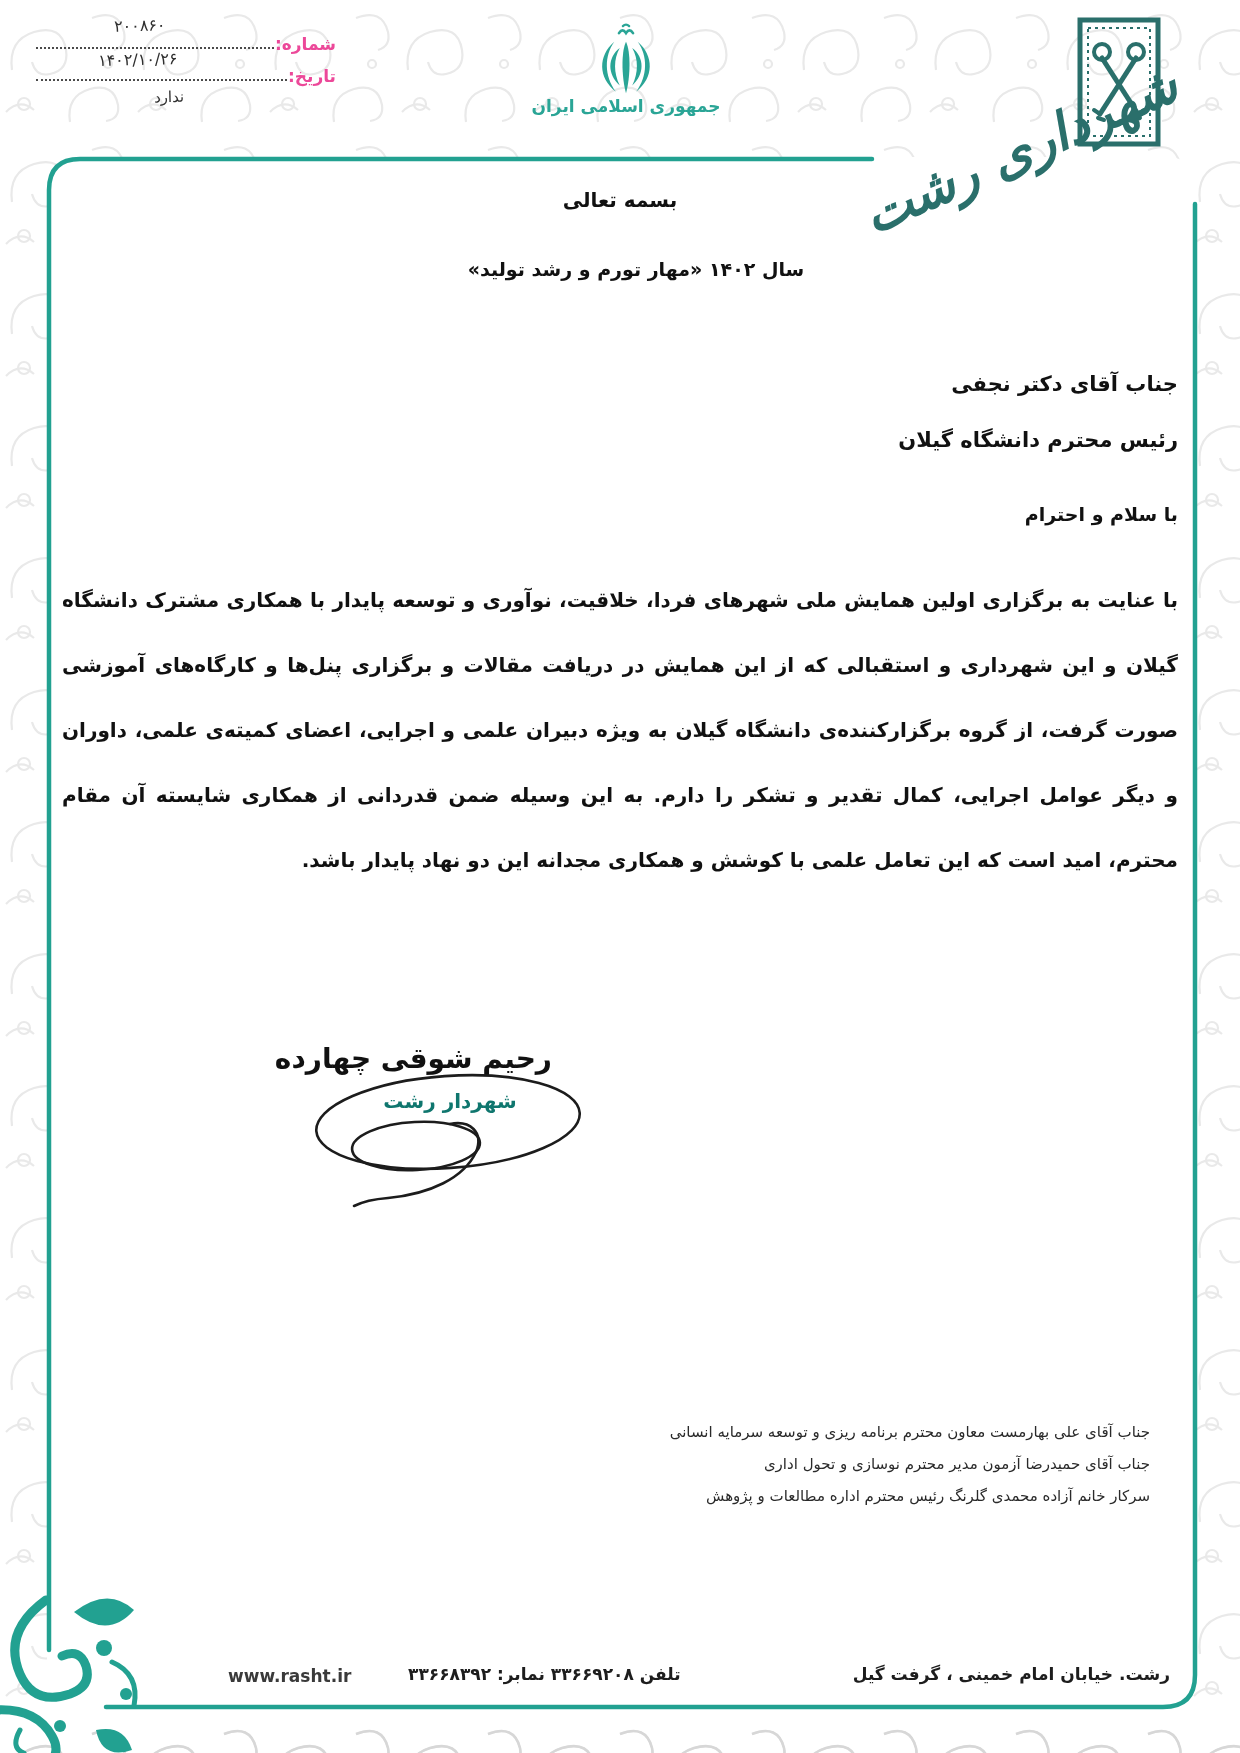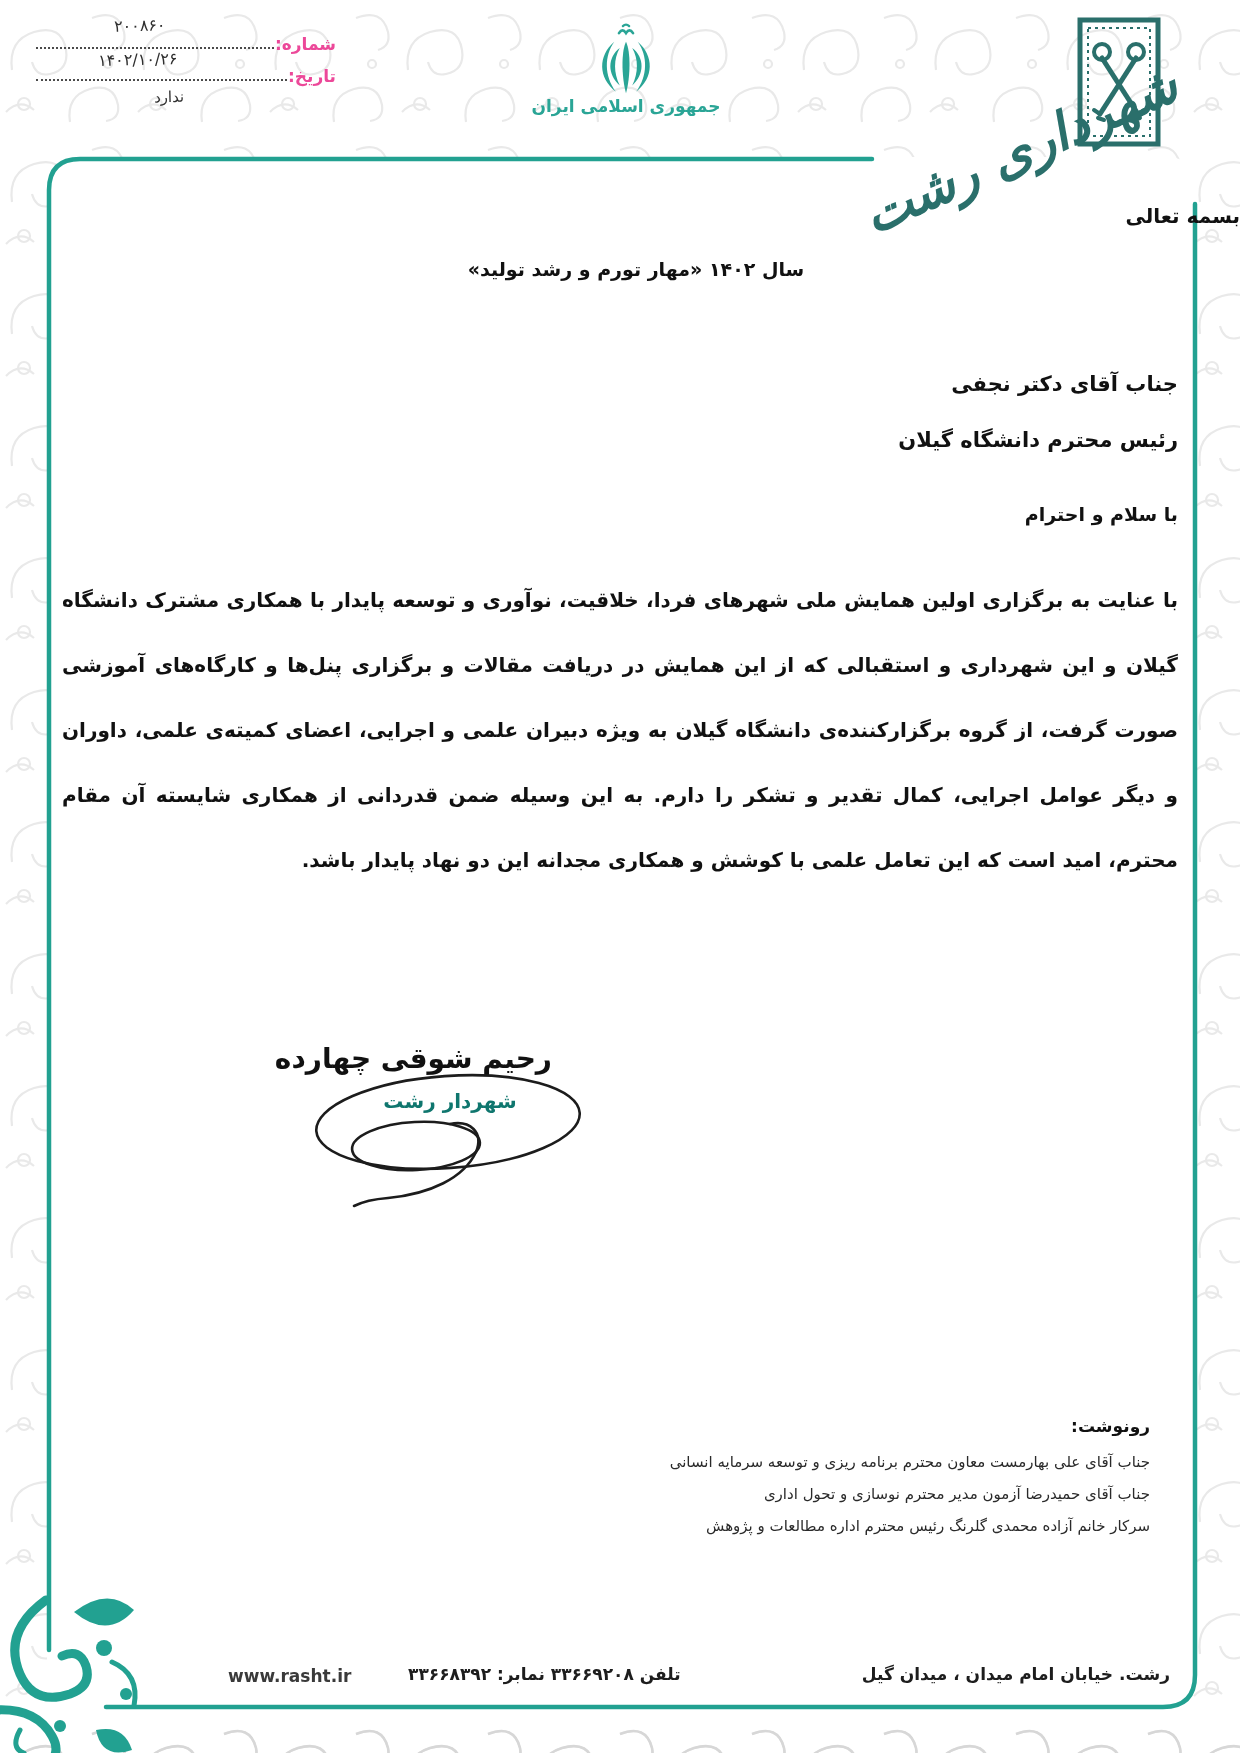--- a/index.html
+++ b/index.html
@@ -27,21 +27,21 @@
     font-size:17px;color:#2aa596;z-index:5;}
 
   
   .calligraphy{left:820px;top:70px;width:400px;height:160px;z-index:6;
     display:flex;align-items:center;justify-content:center;
     transform:rotate(-24deg);transform-origin:center;
     font-size:52px;font-weight:bold;color:#2a6f6b;white-space:nowrap;
     font-style:italic;letter-spacing:2px;}
 
   
-  .besmele{left:0;top:204px;width:1240px;text-align:right;font-weight:bold;font-size:20px;color:#111;z-index:5;}
+  .besmele{left:0;top:188px;width:1240px;text-align:center;font-weight:bold;font-size:20px;color:#111;z-index:5;}
   .slogan{left:0;top:258px;width:1240px;text-align:center;font-weight:bold;font-size:19px;color:#111;z-index:5;padding-left:16px;}
   .addr-name{right:62px;top:372px;font-weight:bold;font-size:21px;color:#111;z-index:5;}
   .addr-title{right:62px;top:428px;font-weight:bold;font-size:21px;color:#111;z-index:5;}
   .salutation{right:62px;top:503px;font-weight:bold;font-size:19px;color:#111;z-index:5;}
   .body-text{right:62px;top:548px;width:1116px;z-index:5;
     font-weight:bold;font-size:20px;color:#111;line-height:65px;
     text-align:justify;direction:rtl;}
   .signer-name{left:352px;top:1042px;width:200px;text-align:center;font-weight:bold;font-size:28px;color:#111;z-index:5;white-space:nowrap;}
   .signer-title{left:380px;top:1089px;width:140px;text-align:center;font-weight:bold;font-size:20px;color:#0f766e;z-index:5;white-space:nowrap;}
 
@@ -179,23 +179,22 @@
   <div class="abs addr-title">رئیس محترم دانشگاه گیلان</div>
 
   <div class="abs salutation">با سلام و احترام</div>
 
   <p class="abs body-text">با عنایت به برگزاری اولین همایش ملی شهرهای فردا، خلاقیت، نوآوری و توسعه پایدار با همکاری مشترک دانشگاه گیلان و این شهرداری و استقبالی که از این همایش در دریافت مقالات و برگزاری پنل‌ها و کارگاه‌های آموزشی صورت گرفت، از گروه برگزارکننده‌ی دانشگاه گیلان به ویژه دبیران علمی و اجرایی، اعضای کمیته‌ی علمی، داوران و دیگر عوامل اجرایی، کمال تقدیر و تشکر را دارم.  به این وسیله ضمن قدردانی از همکاری شایسته آن مقام محترم، امید است که این تعامل علمی با کوشش و همکاری مجدانه این دو نهاد پایدار باشد.</p>
 
   <div class="abs signer-name">رحیم شوقی چهارده</div>
   <div class="abs signer-title">شهردار رشت</div>
 
   <div class="abs cc-block">
-    <div class="cc-label">رونوشت:</div>
     <div class="cc-item">جناب آقای علی بهارمست معاون محترم برنامه ریزی و توسعه سرمایه انسانی</div>
     <div class="cc-item">جناب آقای حمیدرضا آزمون مدیر محترم نوسازی و تحول اداری</div>
     <div class="cc-item">سرکار خانم آزاده محمدی گلرنگ رئیس محترم اداره مطالعات و پژوهش</div>
   </div>
 
-  <div class="abs footer-address">رشت. خیابان امام میدان ، میدان گیل</div>
+  <div class="abs footer-address">رشت. خیابان امام خمینی ، گرفت گیل</div>
   <div class="abs footer-phone">تلفن ۳۳۶۶۹۲۰۸   نمابر: ۳۳۶۶۸۳۹۲</div>
   <div class="abs footer-web">www.rasht.ir</div>
 
 </div>
 
 </body></html>

